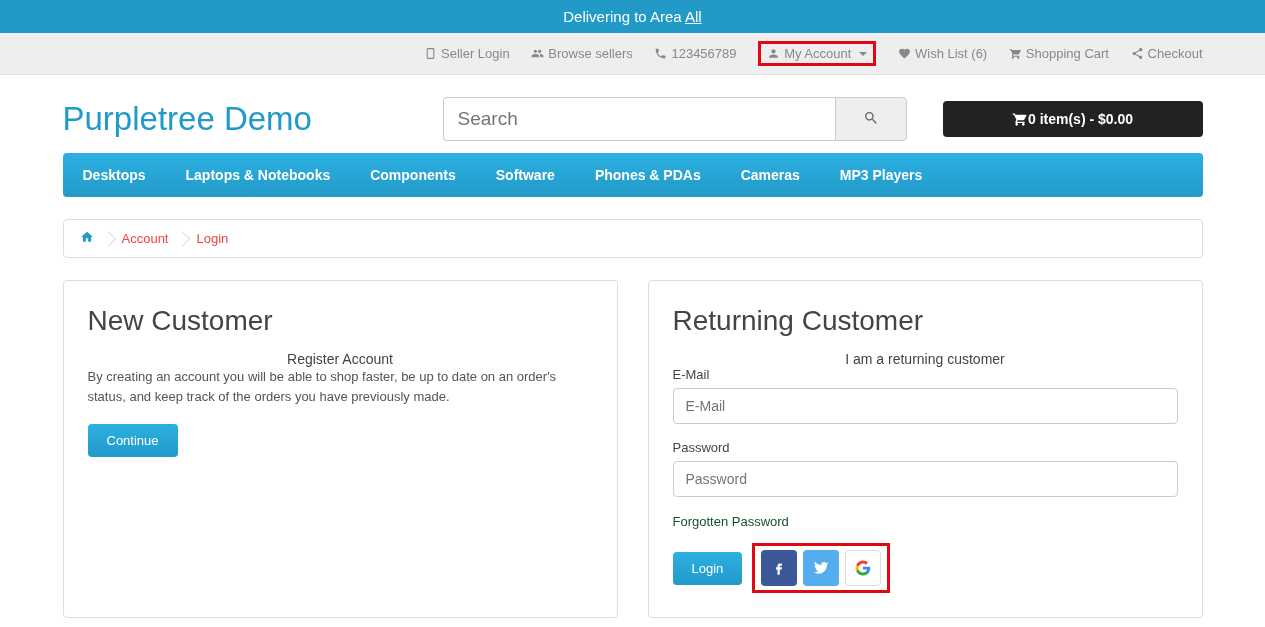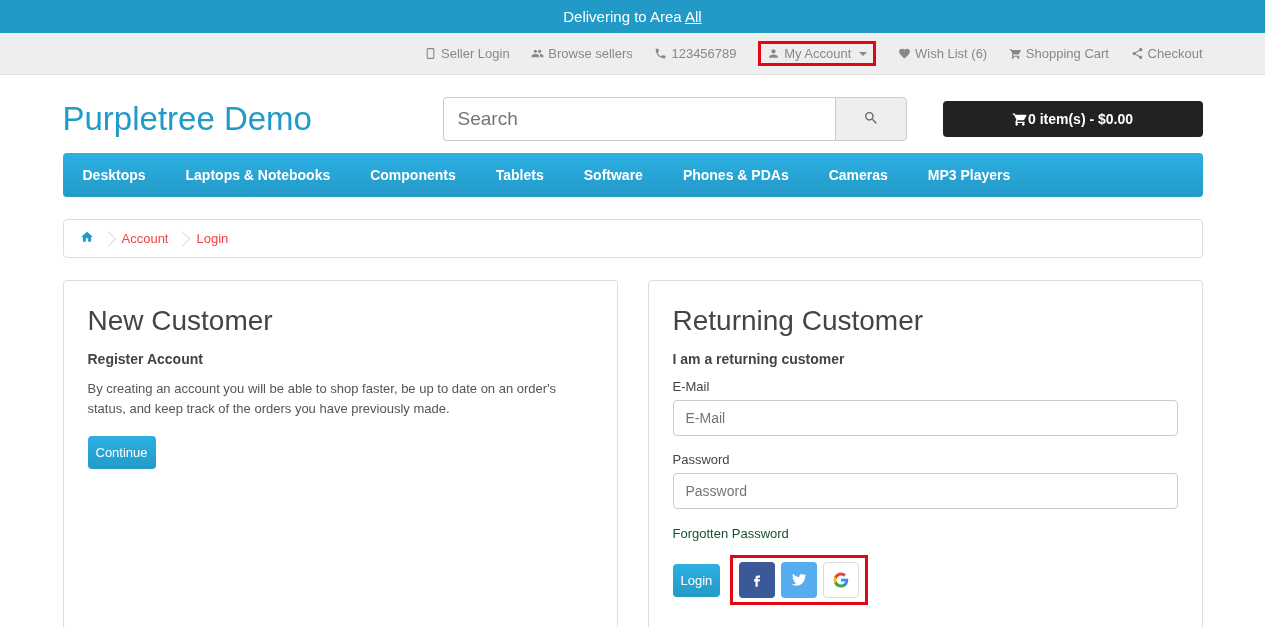--- a/index.html
+++ b/index.html
@@ -30,23 +30,23 @@
   .main-nav li { color: #fff; padding: 14px 20px; font-size: 14px; font-weight: bold; cursor: pointer; }
 
   .breadcrumb { border: 1px solid #ddd; border-radius: 4px; padding: 10px 16px; margin-bottom: 22px; display: flex; align-items: center; gap: 0; }
   .crumb { color: #ef4444; font-size: 13px; position: relative; padding-right: 20px; margin-right: 8px; cursor: pointer; }
   .crumb:not(:last-child)::after { content: ""; position: absolute; right: 0; top: 50%; width: 10px; height: 10px; border-right: 1px solid #ddd; border-top: 1px solid #ddd; transform: translateY(-50%) rotate(45deg); }
   .crumb svg { width: 14px; height: 14px; fill: #229ac8; }
 
   .row { display: flex; gap: 30px; }
   .col { flex: 1; border: 1px solid #ddd; border-radius: 4px; padding: 24px; background: #fff; }
   .col h2 { font-size: 28px; font-weight: 400; color: #444; margin-bottom: 14px; }
-  .col .sub { font-weight: bold; margin-bottom: 12px; }
+  .col .sub { font-weight: normal; margin-bottom: 0; text-align: center; }
   .col p { color: #555; line-height: 1.5; margin-bottom: 18px; font-size: 13px; }
-  .btn-primary { background: #229ac8; background-image: linear-gradient(#2cb0e2,#229ac8); color: #fff; border: none; border-radius: 4px; padding: 9px 8px; font-size: 13px; cursor: pointer; text-align: right; }
+  .btn-primary { background: #229ac8; background-image: linear-gradient(#2cb0e2,#229ac8); color: #fff; border: none; border-radius: 4px; padding: 9px 19px; font-size: 13px; cursor: pointer; text-align: right; }
 
   .form-group { margin-bottom: 16px; }
   .form-group label { display: block; margin-bottom: 6px; color: #444; font-size: 13px; }
   .form-control { width: 100%; border: 1px solid #ccc; border-radius: 4px; padding: 9px 12px; font-size: 14px; color: #555; }
   .forgot { color: #14532d; font-size: 13px; text-decoration: none; display: inline-block; margin-bottom: 14px; cursor: pointer; }
 
   .login-row { display: flex; align-items: center; gap: 10px; }
   .social-box { border: 3px solid #e30613; padding: 4px 6px; display: flex; gap: 6px; }
   .sbtn { width: 36px; height: 36px; border-radius: 4px; display: flex; align-items: center; justify-content: center; cursor: pointer; }
   .fb { background: #3b5998; }
@@ -129,21 +129,20 @@
         </svg>
       <span>0 item(s) - $0.00</span>
     </button>
   </div>
 
   <nav class="main-nav">
     <ul>
       <li>Desktops</li>
       <li>Laptops &amp; Notebooks</li>
       <li>Components</li>
-      <li>Tablets</li>
       <li>Software</li>
       <li>Phones &amp; PDAs</li>
       <li>Cameras</li>
       <li>MP3 Players</li>
     </ul>
   </nav>
 
   <div class="breadcrumb">
     <span class="crumb">
       <svg viewBox="0 0 24 24">

